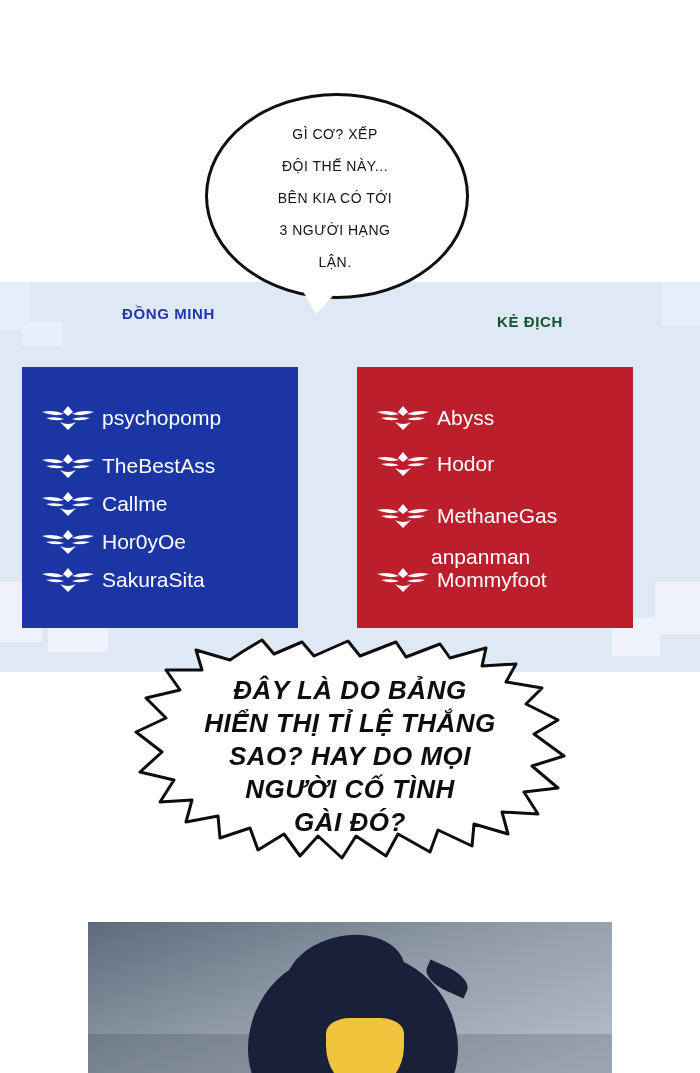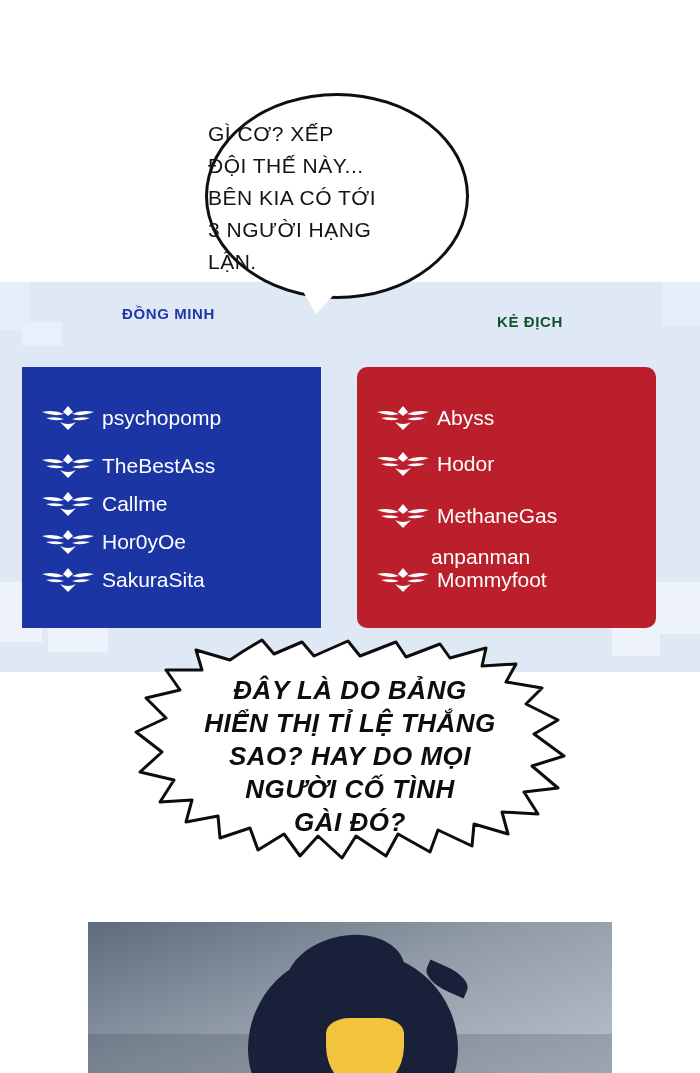--- a/index.html
+++ b/index.html
@@ -43,26 +43,26 @@
     font-weight: bold;
     font-size: 15px;
     letter-spacing: 0.6px;
   }
   .team-label.ally  { left: 122px; top: 305px; color: #2137a8; }
   .team-label.enemy { left: 497px; top: 313px; color: #14532d; }
 
   .team-box {
     position: absolute;
     top: 367px;
-    width: 299px;
+    width: 276px;
     height: 261px;
     box-sizing: border-box;
   }
   .team-box.ally  { left: 22px;  background: #1c35a5; }
-  .team-box.enemy { left: 357px; background: #bb1f2c; border-radius: 10px; }
+  .team-box.enemy { left: 357px; background: #bb1f2c; }
 
   .player-row {
     position: absolute;
     left: 18px;
     display: flex;
     align-items: center;
     height: 34px;
   }
   .crest {
     width: 56px;
@@ -86,22 +86,23 @@
     height: 206px;
     background: #ffffff;
     border: 3px solid #0f0f0f;
     border-radius: 50% / 50%;
     box-sizing: border-box;
     z-index: 5;
   }
   .bubble-oval .btext {
     position: absolute;
     left: 0; right: 4px; top: 22px;
-    font-family: "Liberation Sans", sans-serif;
-    font-size: 21px;
+    text-align: center;
+    font-family: "Liberation Sans", sans-serif;
+    font-size: 14px;
     line-height: 32px;
     color: #141414;
     letter-spacing: 0.5px;
   }
   .tail-oval {
     position: absolute;
     left: 300px;
     top: 286px;
     width: 0; height: 0;
     border-left: 16px solid transparent;

